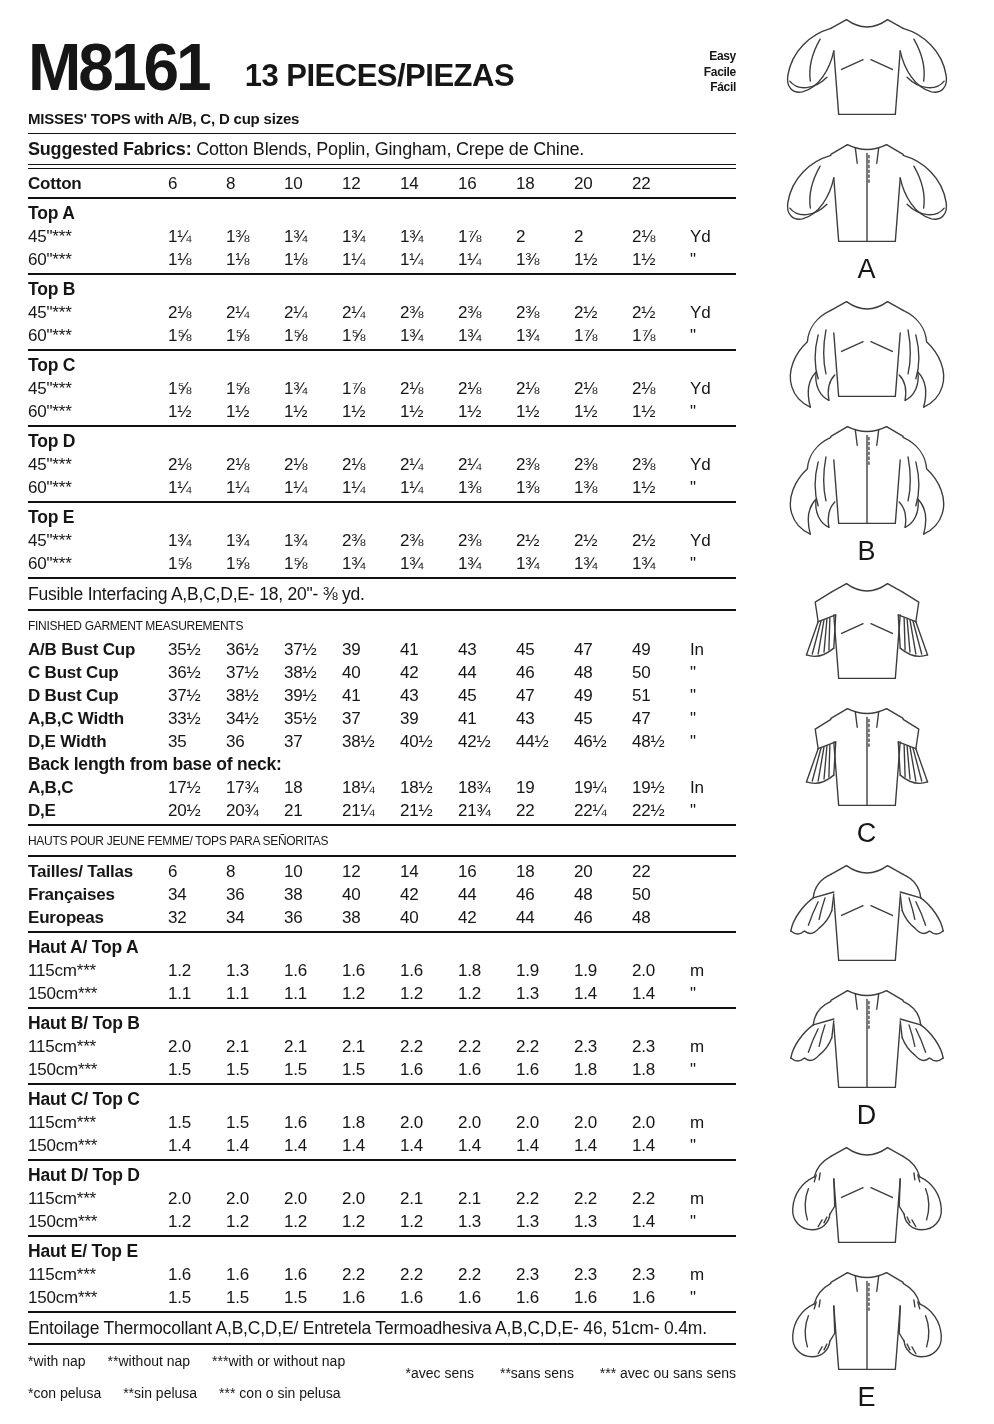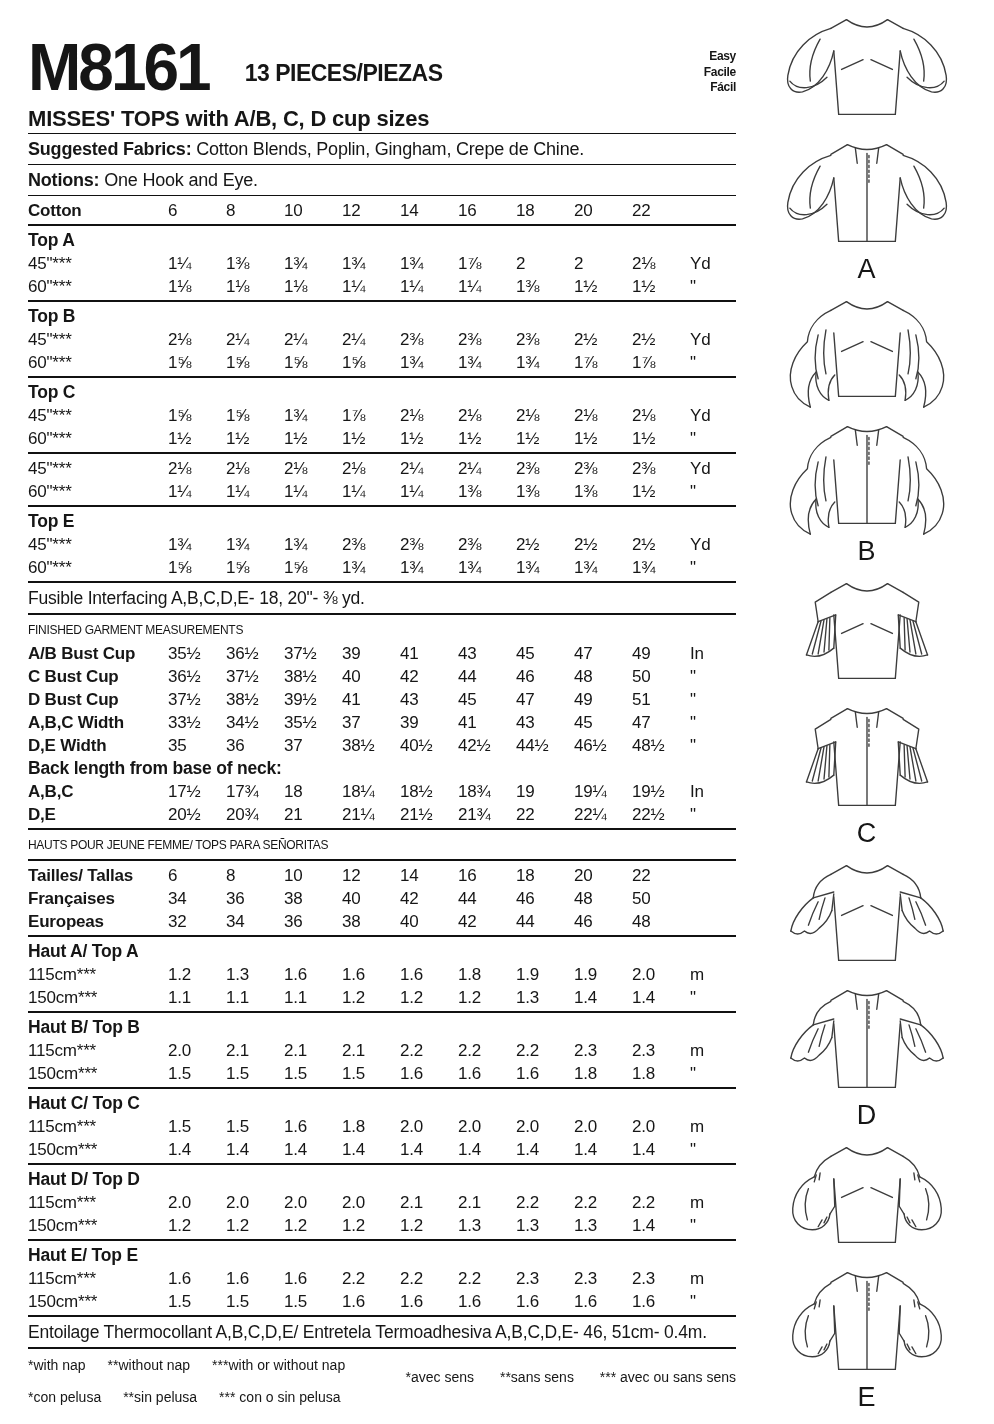--- a/index.html
+++ b/index.html
@@ -11,30 +11,30 @@
   }
   .page { position:absolute; inset:0; }
   .left { position:absolute; left:28px; top:6px; width:708px; }
   .right { position:absolute; left:744px; top:4px; width:246px;
            display:flex; flex-direction:column; align-items:center; }
 
   
   .masthead { display:flex; align-items:flex-end; height:92px; margin-bottom:8px; }
   .pattern-no { font-size:64px; font-weight:bold; letter-spacing:-3px; line-height:0.9;
                 transform:scaleY(1.05); transform-origin:left bottom; }
-  .pieces { font-size:23px; font-weight:bold; letter-spacing:-0.5px; margin-left:36px; margin-bottom:11px; }
+  .pieces { font-size:31px; font-weight:bold; letter-spacing:-0.5px; margin-left:36px; margin-bottom:4px; }
   .difficulty { margin-left:auto; text-align:right; font-size:12px; font-weight:bold;
                 line-height:1.3; letter-spacing:-0.3px; margin-bottom:2px; }
 
   .rule  { border-top:2px solid #111; margin:2px 0 3px 0; }
   .rule.thin { border-top-width:1.5px; }
 
   .lineitem { font-size:18px; line-height:25px; letter-spacing:-0.2px; }
   .lineitem b { font-weight:bold; }
-  .titleline { font-size:22px; font-weight:bold; line-height:25px; letter-spacing:-0.2px; }
+  .titleline { font-size:15px; font-weight:bold; line-height:25px; letter-spacing:-0.2px; }
 
   
   .trow { display:grid; grid-template-columns:140px repeat(9,58px) 1fr;
           font-size:17px; line-height:23px; letter-spacing:-0.2px; }
   .trow .lab { white-space:nowrap; }
   .trow.boldlab .lab { font-weight:bold; }
   .trow .unit { text-align:left; }
   .secname { font-size:17.5px; font-weight:bold; line-height:23px; letter-spacing:-0.2px; }
   .heading { font-size:12px; font-weight:normal; line-height:24px; letter-spacing:-0.3px; }
   .noteline { font-size:17.5px; line-height:25px; letter-spacing:-0.2px; }
@@ -69,21 +69,20 @@
         <div>Fácil</div>
       </div>
     </div>
 
     <div class="titleline">MISSES' TOPS with A/B, C, D cup sizes</div>
     <div class="rule thin"></div>
 
     <div class="lineitem"><b>Suggested Fabrics:</b><span> Cotton Blends, Poplin, Gingham, Crepe de Chine.</span></div>
     <div class="rule thin"></div>
 
-    <div class="lineitem"><b>Notions:</b><span> One Hook and Eye.</span></div>
     <div class="rule thin"></div>
 
     <div id="tables">
         <div class="trow boldlab">
           <div class="lab">Cotton</div>
           <div class="val">6</div>
           <div class="val">8</div>
           <div class="val">10</div>
           <div class="val">12</div>
           <div class="val">14</div>
@@ -171,20 +170,21 @@
           <div class="val">1½</div>
           <div class="val">1½</div>
           <div class="val">1½</div>
           <div class="val">1½</div>
           <div class="val">1½</div>
           <div class="val">1½</div>
           <div class="val">1½</div>
           <div class="unit">"</div>
         </div>
         <div class="rule"></div>
+        <div class="secname">Top D</div>
         <div class="trow">
           <div class="lab">45"***</div>
           <div class="val">2⅛</div>
           <div class="val">2⅛</div>
           <div class="val">2⅛</div>
           <div class="val">2⅛</div>
           <div class="val">2¼</div>
           <div class="val">2¼</div>
           <div class="val">2⅜</div>
           <div class="val">2⅜</div>

